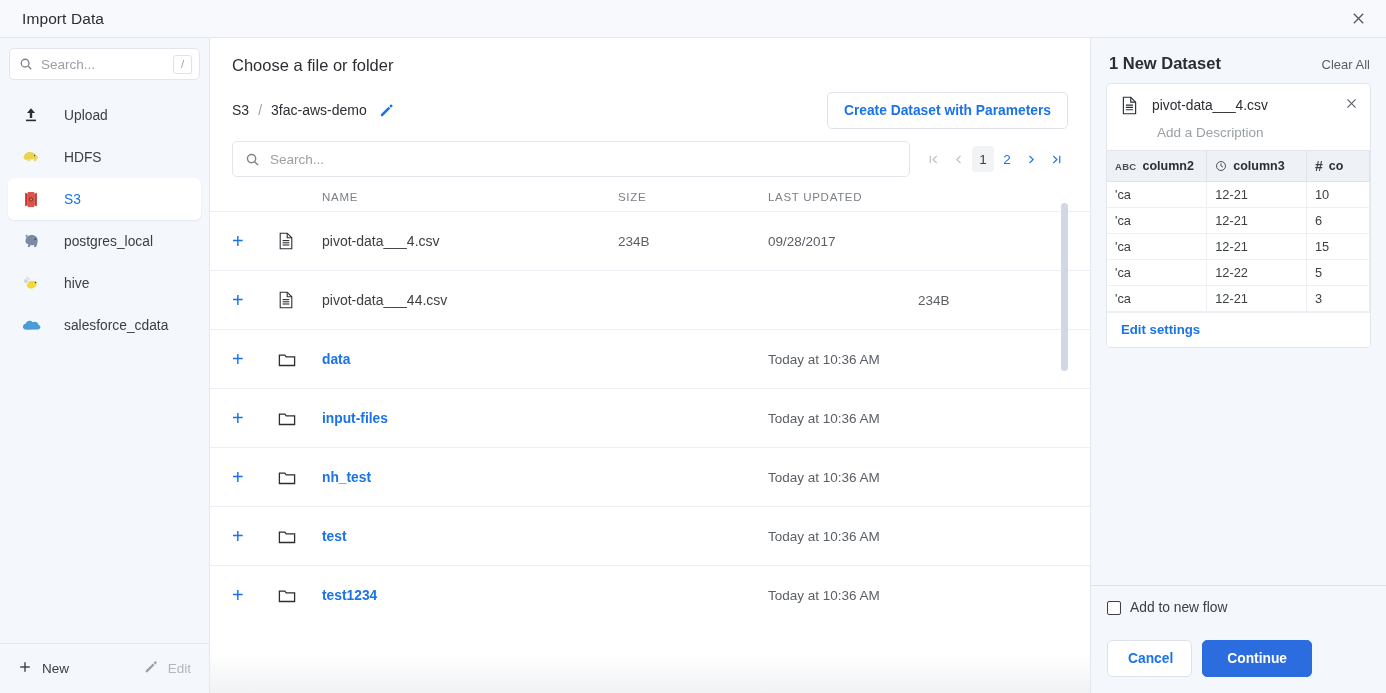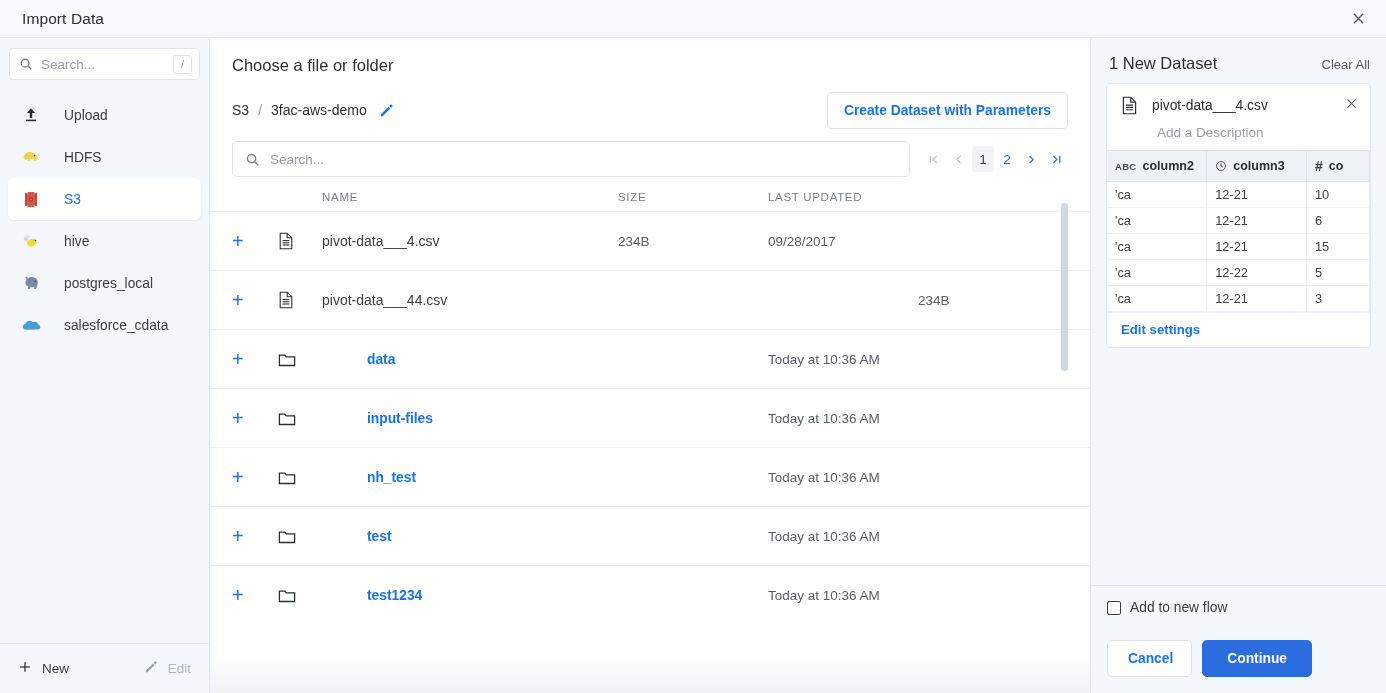--- a/index.html
+++ b/index.html
@@ -243,21 +243,21 @@
   .row .plus {
     color: #1a73e8;
     font-size: 20px;
     line-height: 1;
     width: 46px;
     flex: 0 0 46px;
     cursor: pointer;
   }
   .row .ficon { width: 44px; flex: 0 0 44px; display:flex; align-items:center; }
   .row .fname { flex: 1 1 auto; min-width: 0; white-space: nowrap; overflow: hidden; text-overflow: ellipsis; }
-  .row .fname.link { color: #1a73e8; font-weight: bold; font-size: 13.8px; margin-left: 45px; }
+  .row .fname.link { color: #1a73e8; font-weight: bold; font-size: 13.8px; }
   .row .fsize { width: 150px; flex: 0 0 150px; color: #5b6066; font-size: 13.5px; }
   .row .fupd  { width: 300px; flex: 0 0 300px; color: #5b6066; font-size: 13.5px; }
 
   .list-scrollbar {
     position: absolute;
     right: 22px;
     top: 12px;
     width: 7px;
     height: 168px;
     background: #cfd8e3;
@@ -280,21 +280,21 @@
     display: flex;
     flex-direction: column;
     position: relative;
   }
   .rp-head {
     display: flex;
     align-items: baseline;
     justify-content: space-between;
     padding: 16px 16px 10px 18px;
   }
-  .rp-title { font-size: 16.5px; color: #2b2f33; }
+  .rp-title { font-size: 16.5px; color: #2b2f33; font-weight: bold; }
   .rp-clear { font-size: 13px; color: #5b6066; cursor: pointer; }
 
   .ds-card {
     margin: 0 15px;
     background: #fff;
     border: 1px solid #e2e6ec;
     border-radius: 4px;
     overflow: hidden;
   }
   .ds-top { padding: 12px 12px 10px 14px; position: relative; }
@@ -437,39 +437,39 @@
               <rect x="6" y="2.2" width="8" height="17.6" rx="1" fill="#d9534f"></rect>
               <circle cx="10" cy="11" r="2.5" fill="#a03027"></circle>
               <circle cx="10" cy="11" r="1.1" fill="#e8827a"></circle>
             </svg>
           </span>
           <span class="side-label">S3</span>
         </div>
 
         <div class="side-item">
           <span class="side-icon">
+            <svg width="19" height="19" viewBox="0 0 22 22">
+              <path d="M4 11c0-4.3 3.2-7.4 7.3-7.4 4 0 6.9 2.6 6.9 6.3 0 3.2-1.2 5.8-2 7.4h-2.4l.4-2.6c-.9.4-2 .6-3.2.6-.5 0-1 0-1.5-.1l-.4 2.1H6.7l.6-3C5.3 13.6 4 12.4 4 11z" fill="#7b8ba3"></path>
+              <path d="M7.5 5.2c-.8-1.6-2-2.4-2.9-2 -.9.5-.7 2 .4 3.4z" fill="#93a1b5"></path>
+              <circle cx="15.3" cy="8.5" r="0.85" fill="#2b2f33"></circle>
+            </svg>
+          </span>
+          <span class="side-label">postgres_local</span>
+        </div>
+
+        <div class="side-item">
+          <span class="side-icon">
             <svg width="20" height="18" viewBox="0 0 24 22">
               <ellipse cx="13" cy="13" rx="6.2" ry="4.6" fill="#f2d83c" transform="rotate(-18 13 13)"></ellipse>
               <path d="M9 8.5c-2.4-2-4.6-2.6-5.6-1.6-1 1 .2 3.2 2.4 4.6z" fill="#cfd4da"></path>
               <path d="M11 6.4c-1.4-2.6-3.2-3.8-4.4-3.2-1.2.7-.8 3 .9 5z" fill="#dfe3e9"></path>
               <circle cx="17.6" cy="10.4" r="1" fill="#3c4043"></circle>
             </svg>
           </span>
           <span class="side-label">hive</span>
-        </div>
-
-        <div class="side-item">
-          <span class="side-icon">
-            <svg width="19" height="19" viewBox="0 0 22 22">
-              <path d="M4 11c0-4.3 3.2-7.4 7.3-7.4 4 0 6.9 2.6 6.9 6.3 0 3.2-1.2 5.8-2 7.4h-2.4l.4-2.6c-.9.4-2 .6-3.2.6-.5 0-1 0-1.5-.1l-.4 2.1H6.7l.6-3C5.3 13.6 4 12.4 4 11z" fill="#7b8ba3"></path>
-              <path d="M7.5 5.2c-.8-1.6-2-2.4-2.9-2 -.9.5-.7 2 .4 3.4z" fill="#93a1b5"></path>
-              <circle cx="15.3" cy="8.5" r="0.85" fill="#2b2f33"></circle>
-            </svg>
-          </span>
-          <span class="side-label">postgres_local</span>
         </div>
 
         <div class="side-item">
           <span class="side-icon">
             <svg width="21" height="14" viewBox="0 0 24 16">
               <path d="M6.4 13.4c-2.4 0-4.2-1.5-4.2-3.5 0-1.7 1.3-3.1 3.1-3.4.4-2 2.3-3.5 4.6-3.5 1.6 0 3 .7 3.8 1.9.6-.4 1.4-.6 2.2-.6 2.2 0 4 1.6 4.1 3.6 1.3.3 2.2 1.3 2.2 2.5 0 1.5-1.4 2.8-3.2 2.8z" fill="#4a9cd6"></path>
             </svg>
           </span>
           <span class="side-label">salesforce_cdata</span>
         </div>

